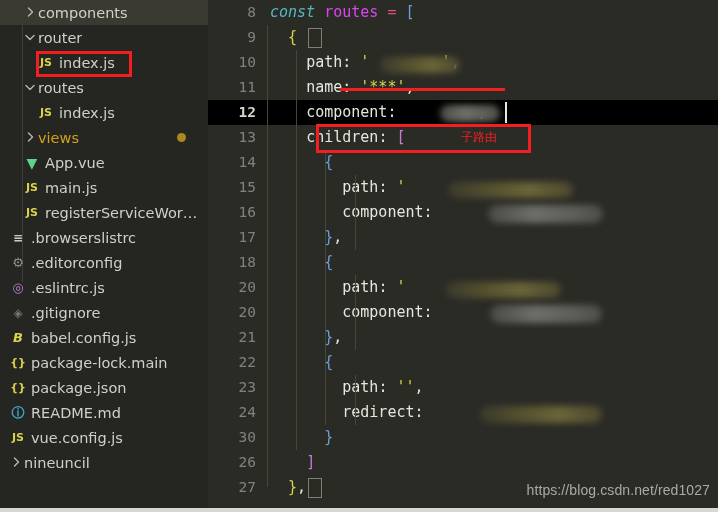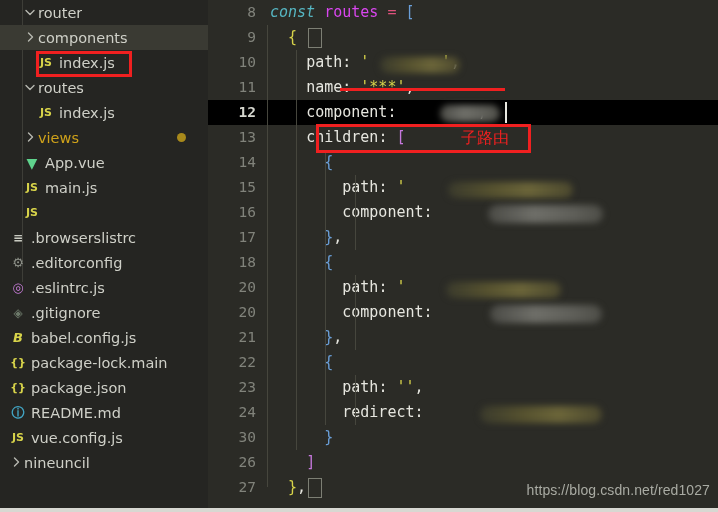--- a/index.html
+++ b/index.html
@@ -173,22 +173,22 @@
     pointer-events: none;
   }
   .ann-line {
     position: absolute;
     height: 2.5px;
     background: #f02020;
   }
   .ann-text {
     position: absolute;
     color: #f02020;
-    font-family: Liberation Mono, monospace;
-    font-size: 16px;
+    font-family: Liberation Serif, serif;
+    font-size: 12px;
     line-height: 1;
   }
   
   .caret {
     position: absolute;
     width: 2px;
     background: #e8e8e0;
   }
   
   #watermark {
@@ -209,68 +209,68 @@
   }
 </style>
 </head>
 <body>
 
 <div id="app">
 
   <div id="sidebar">
     <div class="guide" style="left:22px;top:0;height:282px;"></div>
     <div id="tree-rows">
+        <div class="tree-row selected">
+          <span class="tree-indent" style="width: 22px;"></span>
+          <span class="chev">
+            <svg width="13" height="13" viewBox="0 0 13 13" fill="none" stroke="currentColor" stroke-width="1.4" stroke-linecap="round" stroke-linejoin="round">
+              <path d="M4.5 2 L8.5 6 L4.5 10"></path>
+            </svg>
+          </span>
+          <span class="flabel">components</span>
+        </div>
         <div class="tree-row">
           <span class="tree-indent" style="width: 22px;"></span>
           <span class="chev">
             <svg width="13" height="13" viewBox="0 0 13 13" fill="none" stroke="currentColor" stroke-width="1.4" stroke-linecap="round" stroke-linejoin="round">
               <path d="M2 4.5 L6 8.5 L10 4.5"></path>
             </svg>
           </span>
           <span class="flabel">router</span>
         </div>
-        <div class="tree-row selected">
+        <div class="tree-row">
+          <span class="tree-indent" style="width: 36px;"></span>
+          <span class="ficon">
+            <span class="c-js">JS</span>
+          </span>
+          <span class="flabel">index.js</span>
+        </div>
+        <div class="tree-row">
+          <span class="tree-indent" style="width: 22px;"></span>
+          <span class="chev">
+            <svg width="13" height="13" viewBox="0 0 13 13" fill="none" stroke="currentColor" stroke-width="1.4" stroke-linecap="round" stroke-linejoin="round">
+              <path d="M2 4.5 L6 8.5 L10 4.5"></path>
+            </svg>
+          </span>
+          <span class="flabel">routes</span>
+        </div>
+        <div class="tree-row">
+          <span class="tree-indent" style="width: 36px;"></span>
+          <span class="ficon">
+            <span class="c-js">JS</span>
+          </span>
+          <span class="flabel">index.js</span>
+        </div>
+        <div class="tree-row">
           <span class="tree-indent" style="width: 22px;"></span>
           <span class="chev">
             <svg width="13" height="13" viewBox="0 0 13 13" fill="none" stroke="currentColor" stroke-width="1.4" stroke-linecap="round" stroke-linejoin="round">
               <path d="M4.5 2 L8.5 6 L4.5 10"></path>
             </svg>
           </span>
-          <span class="flabel">components</span>
-        </div>
-        <div class="tree-row">
-          <span class="tree-indent" style="width: 36px;"></span>
-          <span class="ficon">
-            <span class="c-js">JS</span>
-          </span>
-          <span class="flabel">index.js</span>
-        </div>
-        <div class="tree-row">
-          <span class="tree-indent" style="width: 22px;"></span>
-          <span class="chev">
-            <svg width="13" height="13" viewBox="0 0 13 13" fill="none" stroke="currentColor" stroke-width="1.4" stroke-linecap="round" stroke-linejoin="round">
-              <path d="M2 4.5 L6 8.5 L10 4.5"></path>
-            </svg>
-          </span>
-          <span class="flabel">routes</span>
-        </div>
-        <div class="tree-row">
-          <span class="tree-indent" style="width: 36px;"></span>
-          <span class="ficon">
-            <span class="c-js">JS</span>
-          </span>
-          <span class="flabel">index.js</span>
-        </div>
-        <div class="tree-row">
-          <span class="tree-indent" style="width: 22px;"></span>
-          <span class="chev">
-            <svg width="13" height="13" viewBox="0 0 13 13" fill="none" stroke="currentColor" stroke-width="1.4" stroke-linecap="round" stroke-linejoin="round">
-              <path d="M4.5 2 L8.5 6 L4.5 10"></path>
-            </svg>
-          </span>
           <span class="flabel c-folder-mod">views</span>
           <span class="badge-dot"></span>
         </div>
         <div class="tree-row">
           <span class="tree-indent" style="width: 22px;"></span>
           <span class="ficon">
             <span class="c-vue" style="font-size:14px;">▼</span>
           </span>
           <span class="flabel">App.vue</span>
         </div>
@@ -279,20 +279,21 @@
           <span class="ficon">
             <span class="c-js">JS</span>
           </span>
           <span class="flabel">main.js</span>
         </div>
         <div class="tree-row">
           <span class="tree-indent" style="width: 22px;"></span>
           <span class="ficon">
             <span class="c-js">JS</span>
           </span>
+          <span class="flabel">registerServiceWor…</span>
         </div>
         <div class="tree-row">
           <span class="tree-indent" style="width: 8px;"></span>
           <span class="ficon">
             <span class="c-list" style="font-size:12px;">≡</span>
           </span>
           <span class="flabel">.browserslistrc</span>
         </div>
         <div class="tree-row">
           <span class="tree-indent" style="width: 8px;"></span>

